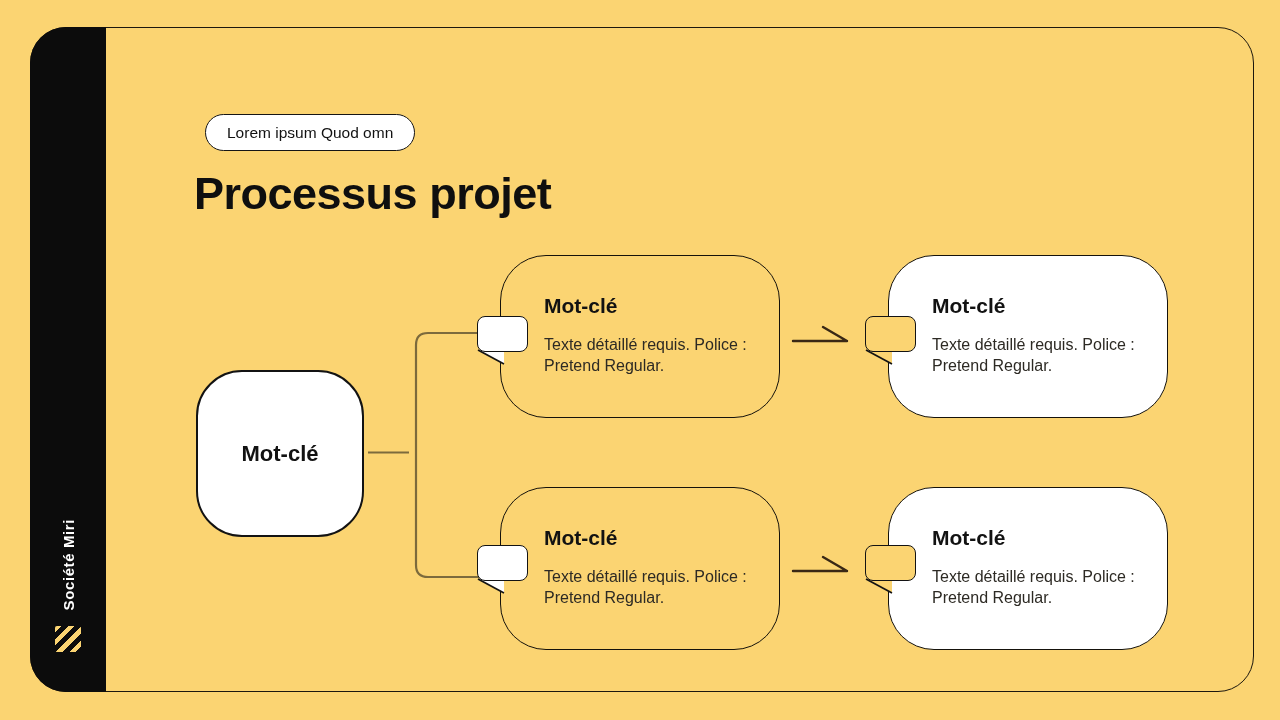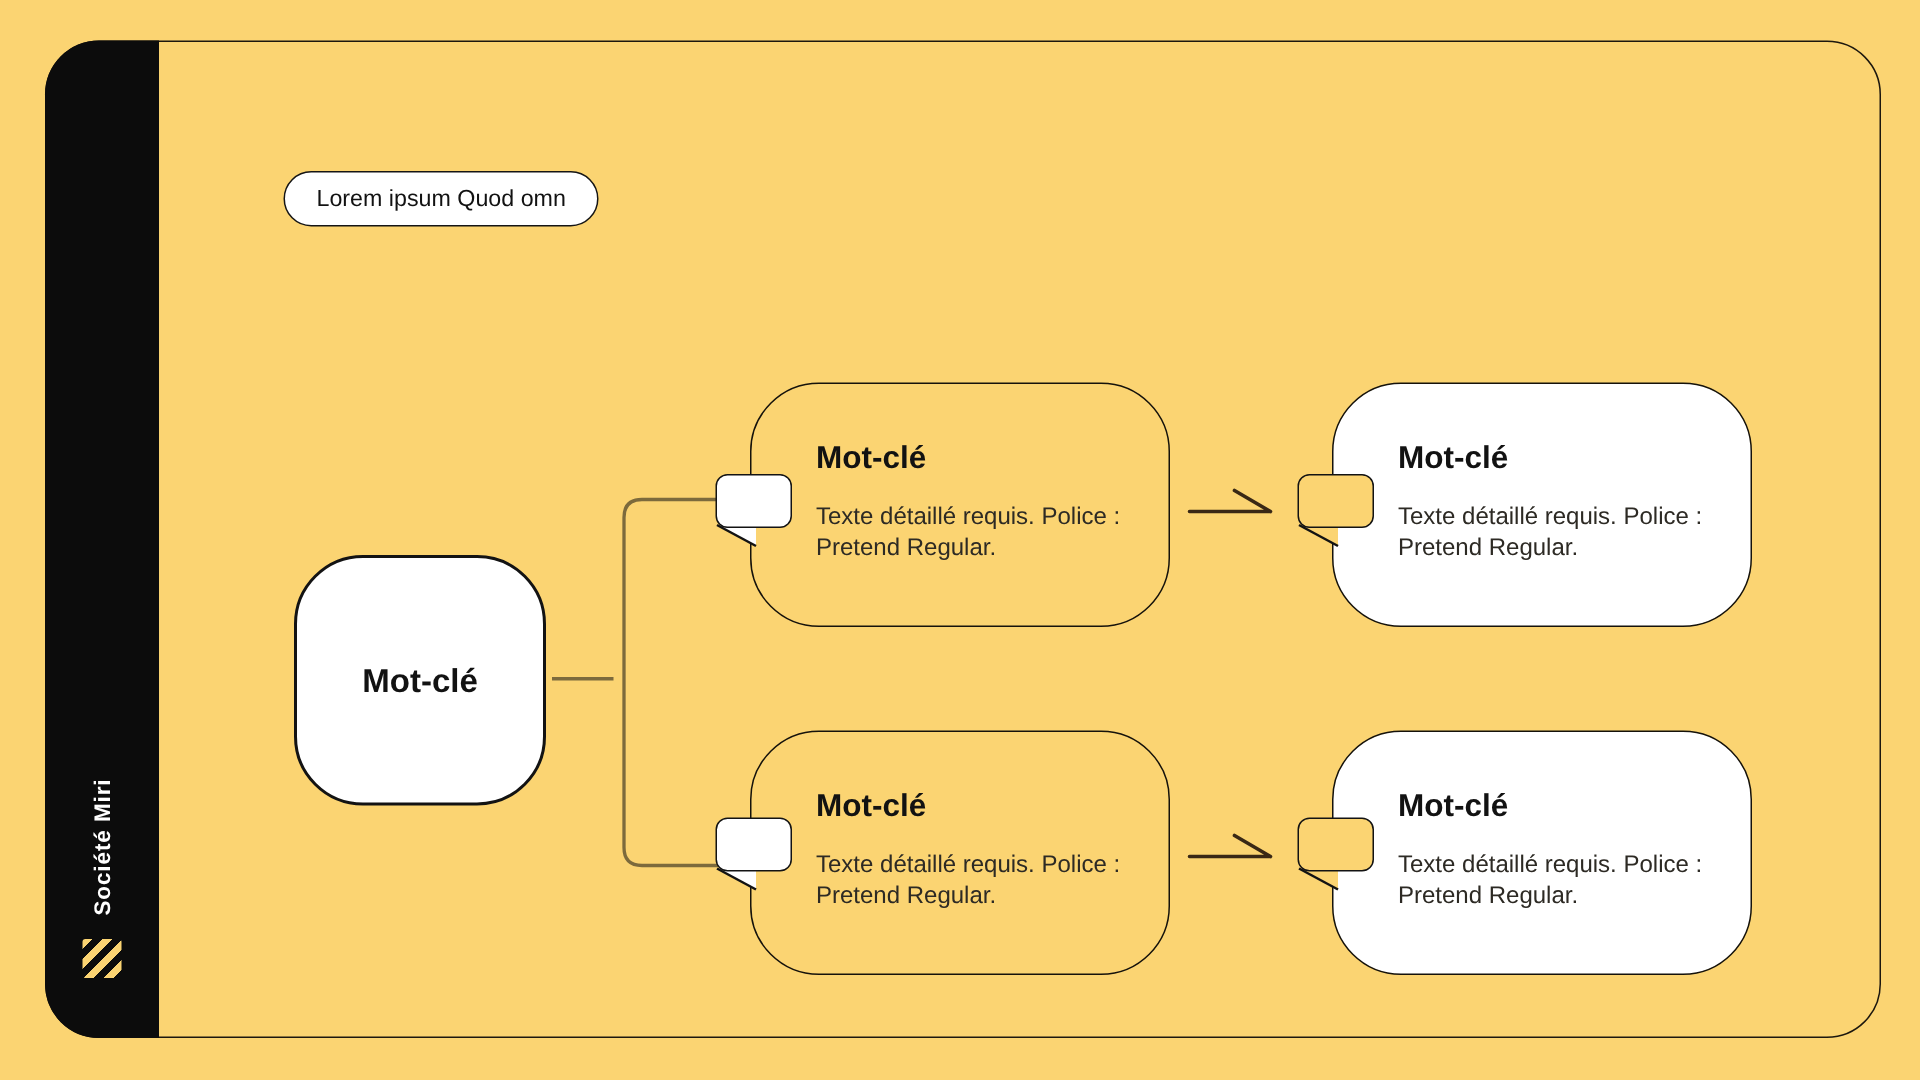--- a/index.html
+++ b/index.html
@@ -32,21 +32,21 @@
     transform:rotate(180deg);
     color:#ffffff;font-weight:700;font-size:15px;letter-spacing:.6px;
     white-space:nowrap;
   }
   .logo{
     width:26px;height:26px;border-radius:2px;
     background:repeating-linear-gradient(135deg,#FBD472 0 4.5px,#0C0C0C 4.5px 9.5px);
   }
   
   .badge{
-    position:absolute;left:189px;top:114px;height:37px;z-index:3;
+    position:absolute;left:205px;top:114px;height:37px;z-index:3;
     box-sizing:border-box;
     background:#ffffff;border:1.6px solid #151515;border-radius:19px;
     display:flex;align-items:center;padding:0 21px;
     font-size:15.5px;font-weight:500;color:#121212;
   }
   .title{
     position:absolute;left:194px;top:168px;z-index:3;
     margin:0;font-size:45px;font-weight:700;letter-spacing:-.5px;color:#0f0f0f;
   }
   
@@ -93,20 +93,21 @@
 
   <div class="sidebar">
     <span class="company">Société Miri</span>
     <div class="logo"></div>
   </div>
 
   <div class="badge">
     <span>Lorem ipsum Quod omn</span>
   </div>
 
+  <h1 class="title">Processus projet</h1>
 
   <div class="root-node">
     <span>Mot-clé</span>
   </div>
 
   <div class="node outlined" style="left:500px;top:255px">
     <div class="node-title">Mot-clé</div>
     <div class="node-body">Texte détaillé requis. Police :
 Pretend Regular.</div>
   </div>

